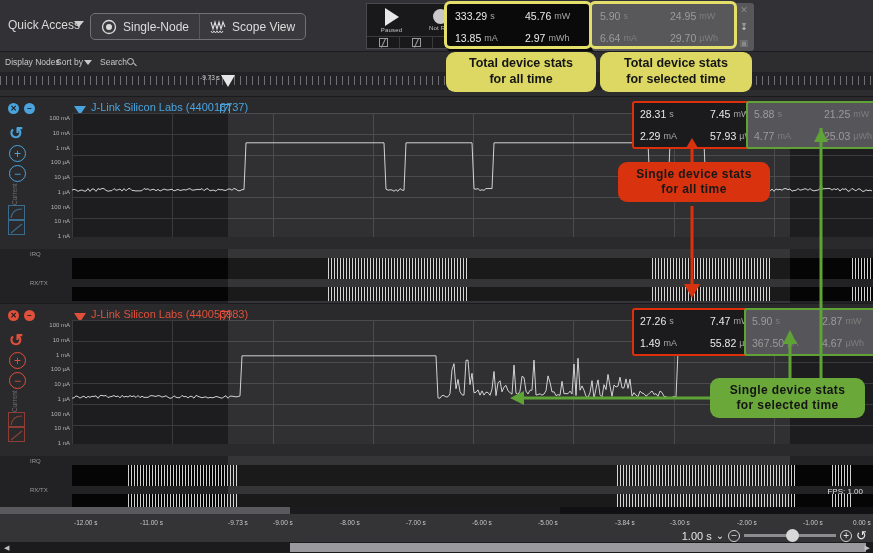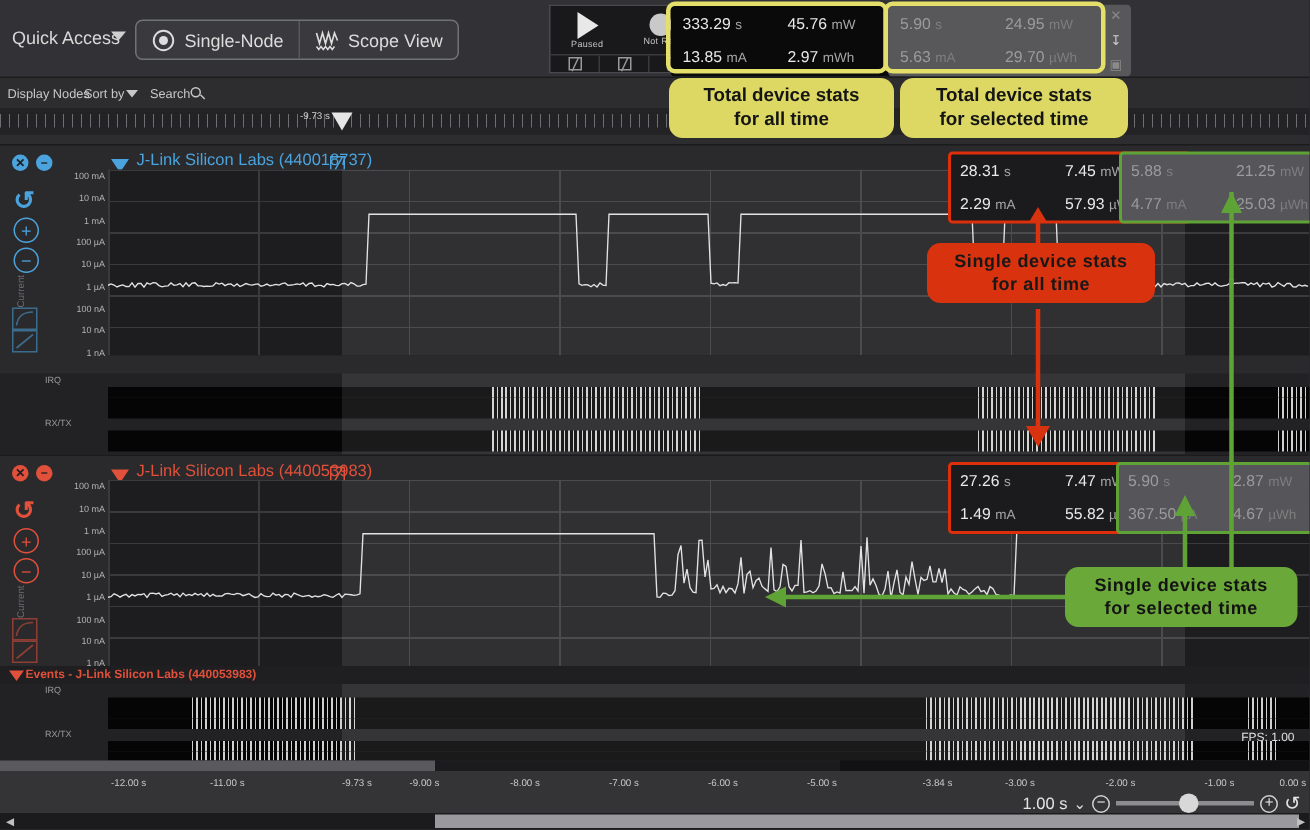--- a/index.html
+++ b/index.html
@@ -213,21 +213,21 @@
       <div class="statgrid">
         <div class="statcell">
           <span class="sv dim">5.90</span>
           <span class="su dim">s</span>
         </div>
         <div class="statcell">
           <span class="sv dim">24.95</span>
           <span class="su dim">mW</span>
         </div>
         <div class="statcell">
-          <span class="sv dim">5.63</span>
+          <span class="sv dim">6.64</span>
           <span class="su dim">mA</span>
         </div>
         <div class="statcell">
           <span class="sv dim">29.70</span>
           <span class="su dim">µWh</span>
         </div>
       </div>
       <div class="statbtns">
         <span class="sbtn dim">✕</span>
         <span class="sbtn">↧</span>
@@ -418,24 +418,20 @@
       </div>
 
   <div class="plot" style="top:16px; height:124px;">
     <div class="gridlines"></div>
     <div class="selband" style="left:156px; width:562px;"></div>
     <svg width="801" height="124" style="position:absolute;left:0;top:0;">
       <polyline points="0,78.2 2,77.8 4,75.9 6,76.7 8,78.1 10,76.9 12,76.2 14,78.0 16,76.4 18,77.3 20,76.3 22,76.5 24,75.8 26,78.3 28,75.6 30,75.4 32,76.0 34,75.4 36,77.6 38,76.8 40,76.4 42,75.5 44,76.8 46,75.9 48,77.9 50,75.4 52,77.1 54,76.3 56,77.0 58,75.6 60,76.7 62,75.8 64,77.5 66,75.5 68,77.6 70,76.2 72,77.4 74,77.3 76,77.4 78,75.9 80,75.6 82,76.1 84,76.4 86,75.6 88,75.9 90,77.1 92,76.5 94,75.8 96,77.3 98,78.3 100,77.9 102,75.8 104,77.3 106,77.7 108,77.6 110,75.4 112,76.8 114,76.3 116,78.0 118,76.3 120,76.4 122,78.2 124,75.4 126,76.3 128,77.1 130,77.7 132,77.2 134,76.9 136,78.1 138,77.3 140,77.8 142,77.4 144,76.5 146,76.9 148,77.7 150,78.2 152,76.8 154,75.7 156,78.3 158,76.1 160,76.2 162,76.5 164,76.9 166,76.6 168,75.9 170,35.8 172,35.8 174,35.8 176,35.8 178,35.8 180,35.8 182,35.8 184,35.8 186,35.8 188,35.8 190,35.8 192,35.8 194,35.8 196,35.8 198,35.8 200,35.8 202,35.8 204,35.8 206,35.8 208,35.8 210,35.8 212,35.8 214,35.8 216,35.8 218,35.8 220,35.8 222,35.8 224,35.8 226,35.8 228,35.8 230,35.8 232,35.8 234,35.8 236,35.8 238,35.8 240,35.8 242,35.8 244,35.8 246,35.8 248,35.8 250,35.8 252,35.8 254,35.8 256,35.8 258,35.8 260,35.8 262,35.8 264,35.8 266,35.8 268,35.8 270,35.8 272,35.8 274,35.8 276,35.8 278,35.8 280,35.8 282,35.8 284,35.8 286,35.8 288,35.8 290,35.8 292,35.8 294,35.8 296,35.8 298,35.8 300,35.8 302,35.8 304,35.8 306,35.8 308,35.8 310,35.8 312,35.8 314,35.8 316,35.8 318,35.8 320,35.8 322,35.8 324,35.8 326,35.8 328,35.8 330,35.8 332,35.8 334,35.8 336,35.8 338,35.8 340,35.8 342,35.8 344,35.8 346,35.8 348,35.8 350,35.8 352,35.8 354,35.8 356,35.8 358,35.8 360,35.8 362,35.8 364,35.8 366,77.9 368,78.2 370,75.5 372,75.6 374,77.0 376,76.7 378,73.8 380,49.7 382,43.7 384,68.8 386,59.4 388,71.7 390,74.8 392,75.1 394,40.3 396,40.1 398,64.6 400,53.3 402,72.7 404,72.3 406,69.9 408,75.2 410,70.9 412,75.1 414,72.2 416,72.5 418,75.3 420,69.1 422,51.5 424,75.6 426,62.9 428,60.8 430,71.8 432,67.1 434,65.4 436,70.8 438,72.6 440,74.2 442,45.1 444,73.2 446,74.4 448,71.2 450,56.3 452,57.6 454,71.1 456,74.0 458,70.3 460,70.2 462,40.1 464,75.0 466,74.6 468,73.8 470,75.2 472,74.0 474,70.7 476,55.9 478,62.3 480,71.9 482,71.8 484,75.7 486,74.6 488,75.4 490,61.3 492,73.7 494,73.6 496,73.7 498,71.1 500,74.0 502,44.0 504,75.5 506,38.2 508,70.2 510,65.9 512,70.3 514,76.3 516,77.4 518,72.7 520,60.7 522,78.8 524,68.6 526,59.9 528,74.8 530,76.8 532,64.7 534,69.6 536,54.4 538,66.0 540,76.3 542,65.0 544,67.0 546,66.2 548,57.2 550,67.9 552,67.9 554,58.9 556,68.4 558,59.2 560,76.0 562,72.7 564,75.3 566,76.7 568,71.2 570,73.0 572,73.7 574,76.2 576,74.7 578,72.6 580,71.0 582,74.4 584,73.7 586,76.4 588,71.1 590,72.5 592,76.3 594,76.8 596,78.0 598,78.0 600,77.3 602,76.6 604,77.2 606,31.8 608,31.8 610,31.8 612,31.8 614,31.8 616,31.8 618,31.8 620,31.8 622,31.8 624,31.8 626,31.8 628,31.8 630,31.8 632,31.8 634,31.8 636,31.8 638,31.8 640,31.8 642,31.8 644,31.8 646,31.8 648,31.8 650,31.8 652,31.8 654,31.8 656,31.8 658,31.8 660,31.8 662,31.8 664,31.8 666,31.8 668,31.8 670,31.8 672,31.8 674,31.8 676,31.8 678,31.8 680,31.8 682,31.8 684,31.8 686,31.8 688,31.8 690,31.8 692,31.8 694,31.8 696,31.8 698,31.8 700,31.8 702,31.8 704,31.8 706,31.8 708,31.8 710,31.8 712,31.8 714,31.8 716,31.8 718,31.8 720,31.8 722,31.8 724,31.8 726,31.8 728,31.8 730,31.8 732,31.8 734,31.8 736,31.8 738,31.8 740,31.8 742,31.8 744,31.8 746,31.8 748,31.8 750,31.8 752,31.8 754,31.8 756,31.8 758,31.8 760,31.8 762,31.8 764,31.8 766,31.8 768,31.8 770,31.8 772,31.8 774,31.8 776,31.8 778,31.8 780,31.8 782,31.8 784,31.8 786,31.8 788,31.8 790,31.8 792,31.8 794,31.8 796,31.8 798,31.8 800,31.8" fill="none" stroke="#e3e3e3" stroke-width="0.9"></polyline>
     </svg>
   </div>
 
-  <div class="events-hdr" style="top:140px; color:#e0503a;">
-    <span class="events-tri"></span>
-    <span class="events-lbl" style="color:#e0503a;">Events - J-Link Silicon Labs (440053983)</span>
-  </div>
   <div class="ev-area" style="top:152px; height:51px;">
     <span class="ev-grp" style="left:30px; top:2px;">IRQ</span>
         <span class="ev-sub" style="width:70px; top:9px;">IRQ2369</span>
         <span class="ev-track" style="top:9px;">
           <span style="position:absolute;left:56px;width:110px;top:0;bottom:0;" class="ev-ticks"></span>
           <span style="position:absolute;left:545px;width:180px;top:0;bottom:0;" class="ev-ticks"></span>
           <span style="position:absolute;left:760px;width:20px;top:0;bottom:0;" class="ev-ticks"></span>
         </span>
         <span class="ev-sub" style="width:70px; top:16px;">RTC_IRQ</span>
         <span class="ev-track" style="top:16px;">

